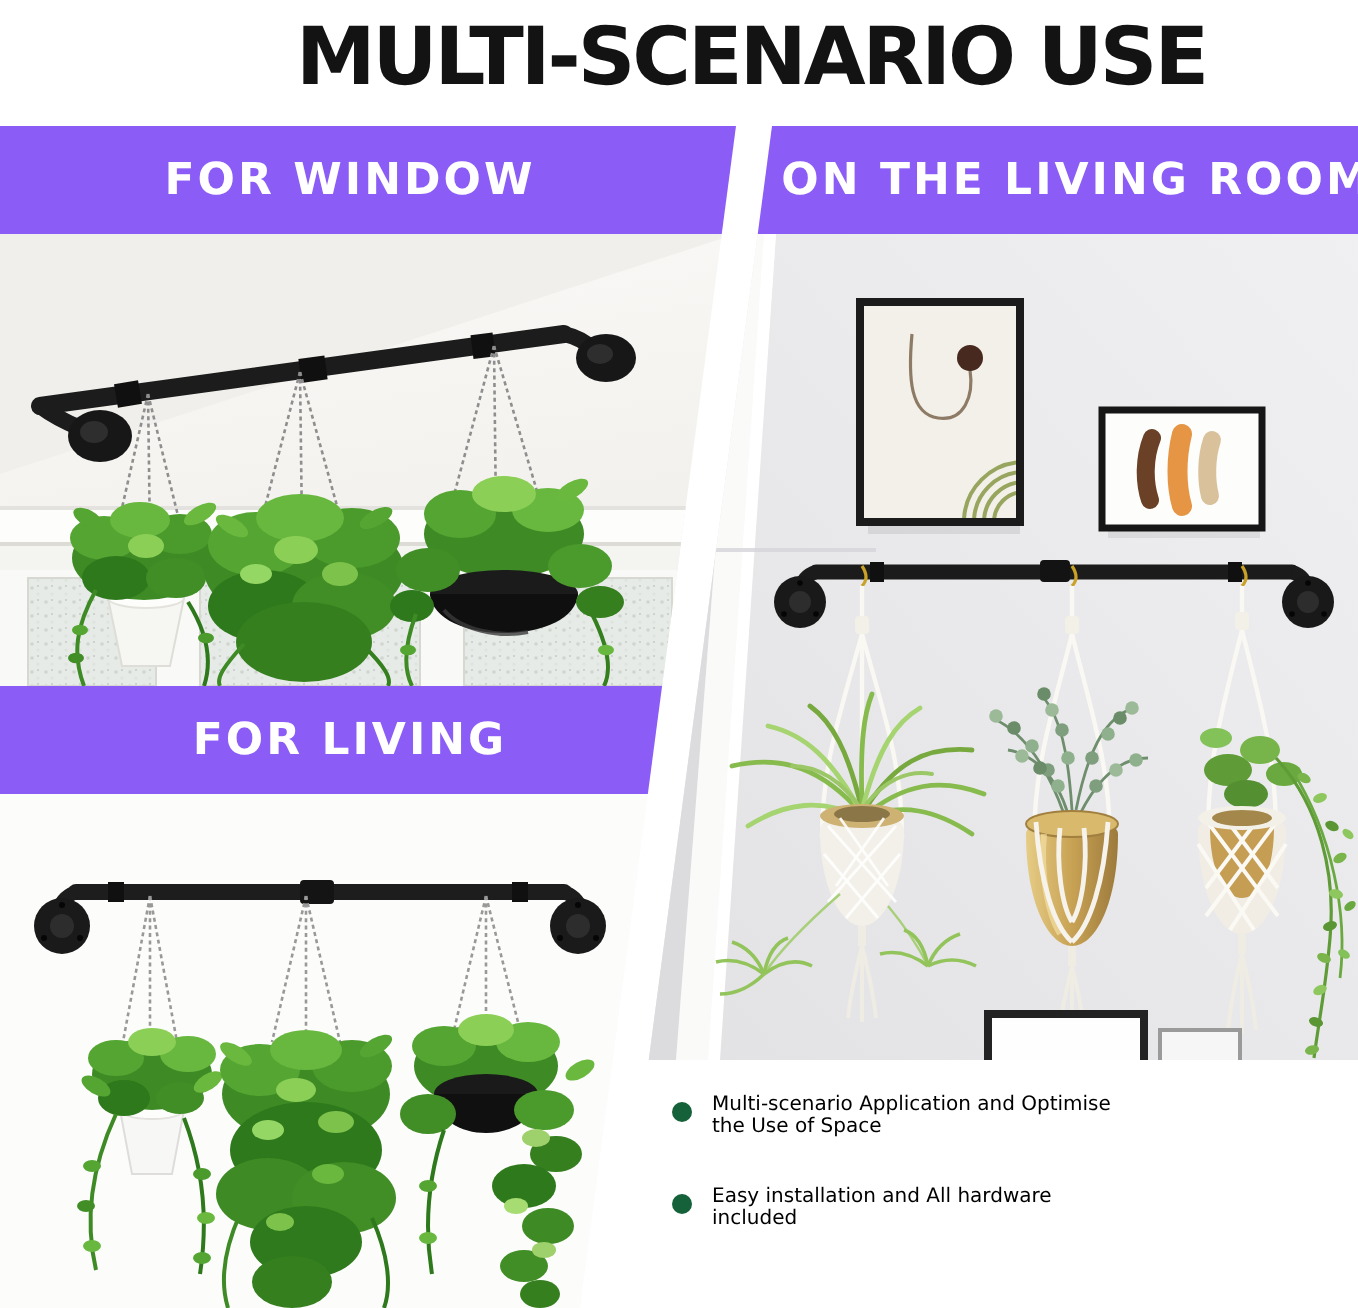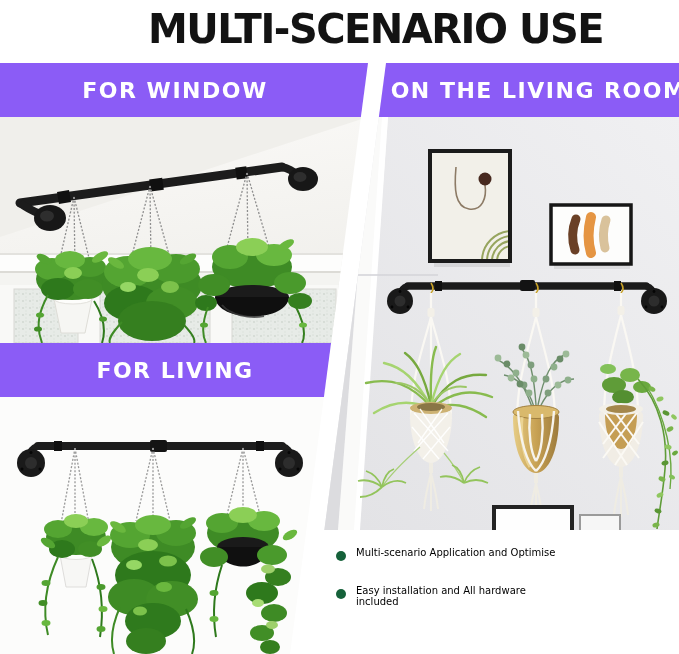--- a/index.html
+++ b/index.html
@@ -467,20 +467,21 @@
       <rect x="272" y="398" width="40" height="30" fill="#f6f6f6" stroke="#9a9a9a" stroke-width="2"></rect>
     </g>
   </svg>
 </div>
 
 <div class="bullets">
   <div class="bullet">
     <span class="dot"></span>
     <span>
       <div>Multi-scenario Application and Optimise</div>
+      <div>the Use of Space</div>
     </span>
   </div>
   <div class="bullet">
     <span class="dot"></span>
     <span>
       <div>Easy installation and All hardware</div>
       <div>included</div>
     </span>
   </div>
 </div>

